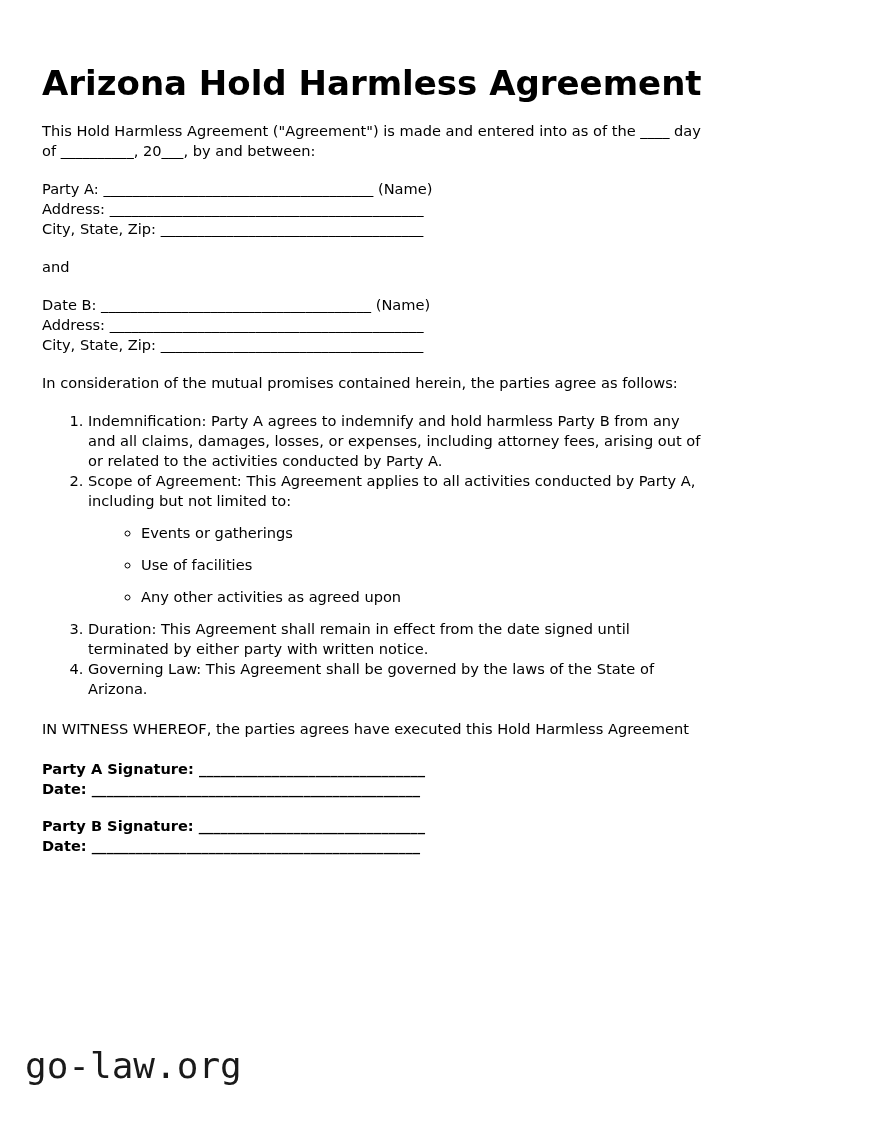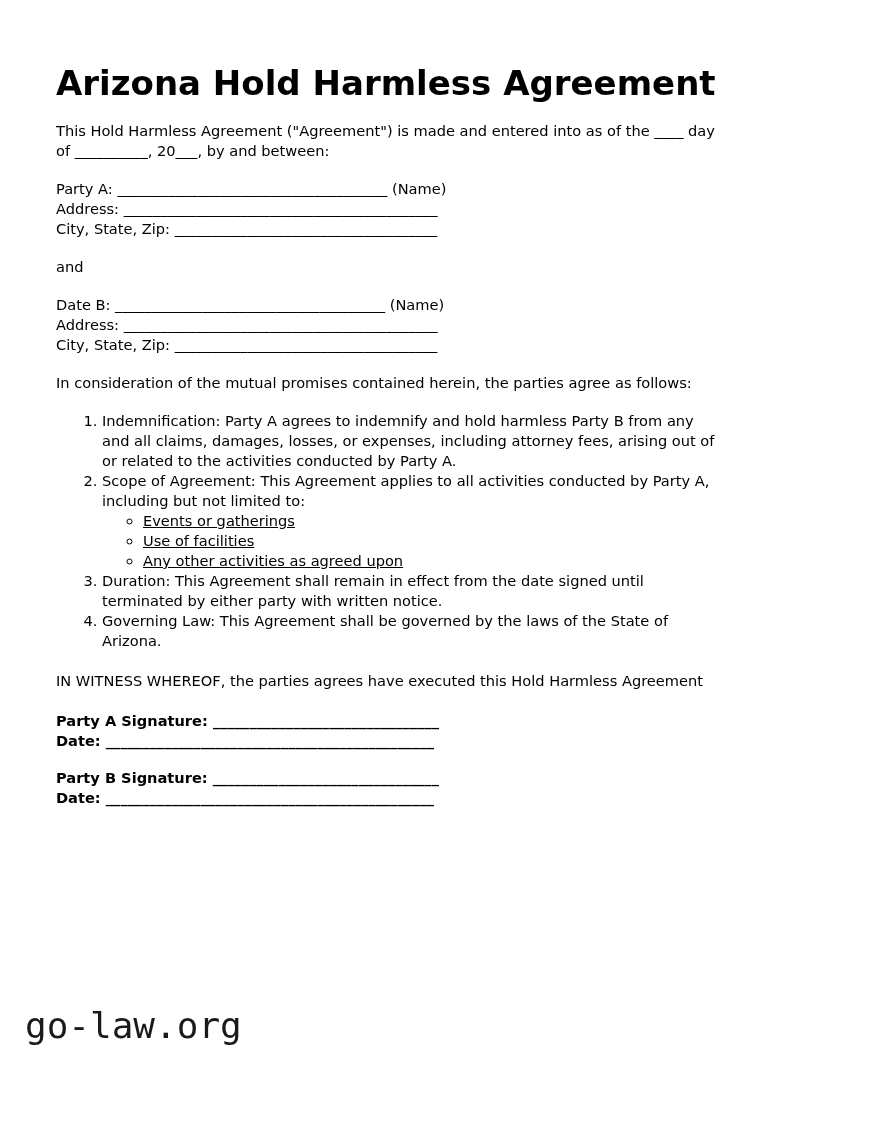--- a/index.html
+++ b/index.html
@@ -10,21 +10,21 @@
   html,body{margin:0;padding:0;}
   body{
     width:869px;height:1124px;
     background:var(--page-bg);
     position:relative;
     font-family:"DejaVu Sans","Liberation Sans",sans-serif;
     font-size:14.6px;
     color:var(--text-color);
     overflow:hidden;
   }
-  .page{padding:63px 43px 0 56px;}
+  .page{padding:63px 43px 0 42px;}
   h1.doc-title{
     font-size:34px;
     font-weight:bold;
     line-height:1.2;
     margin:0 0 17px 0;
   }
   .para{margin:0 0 18px 0;line-height:20px;}
   .para-lg{margin:0 0 20px 0;line-height:20px;}
   .sig-block{margin:0 0 17px 0;line-height:20px;font-weight:bold;}
   .line{display:block;white-space:nowrap;}
@@ -34,25 +34,25 @@
     padding:0 0 0 46px;
     line-height:20px;
     list-style:decimal;
   }
   ol.terms>li{margin:0;padding:0;}
   ul.sub{
     list-style:circle;
     margin:0;
     padding:0 0 0 41px;
   }
-  ul.sub>li{margin:0;padding:0;text-decoration:underline;}
+  ul.sub>li{margin:12px;padding:0;}
   .footer{
     position:absolute;
     left:25px;
-    top:1004px;
+    top:1044px;
     font-family:"DejaVu Sans Mono","Liberation Mono",monospace;
     font-size:36px;
     line-height:1.2;
     color:var(--footer-color);
   }
 </style>
 </head>
 <body>
 
 <div class="page">

